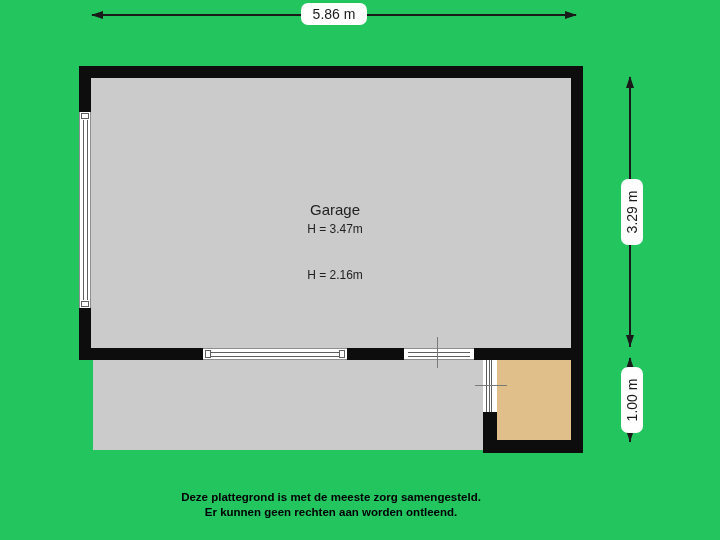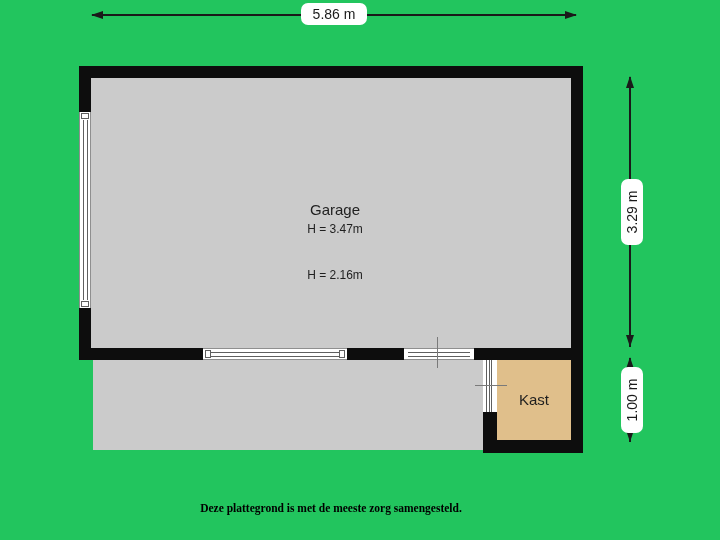--- a/index.html
+++ b/index.html
@@ -104,19 +104,19 @@
   <div class="thinline" style="left:437px;top:337px;width:1px;height:31px;"></div>
 
   <div class="door" style="left:483px;top:360px;width:14px;height:52px;">
     <div class="door-lines"></div>
   </div>
   <div class="thinline" style="left:475px;top:385px;width:32px;height:1px;"></div>
 
   <div class="room-label" style="left:235px;top:201px;width:200px;">Garage</div>
   <div class="room-sub" style="left:235px;top:222px;width:200px;">H = 3.47m</div>
   <div class="room-sub" style="left:235px;top:238px;width:200px;margin-top:30px;">H = 2.16m</div>
-  <div class="room-label" style="left:484px;top:391px;width:100px;">Kast</div>
 
-  <div class="disclaimer" style="top:501px;font-family:Liberation Serif, serif;">
+  <div class="disclaimer" style="top:490px;">
     <div>Deze plattegrond is met de meeste zorg samengesteld.</div>
+    <div>Er kunnen geen rechten aan worden ontleend.</div>
   </div>
 
 </div>
 
 </body></html>

